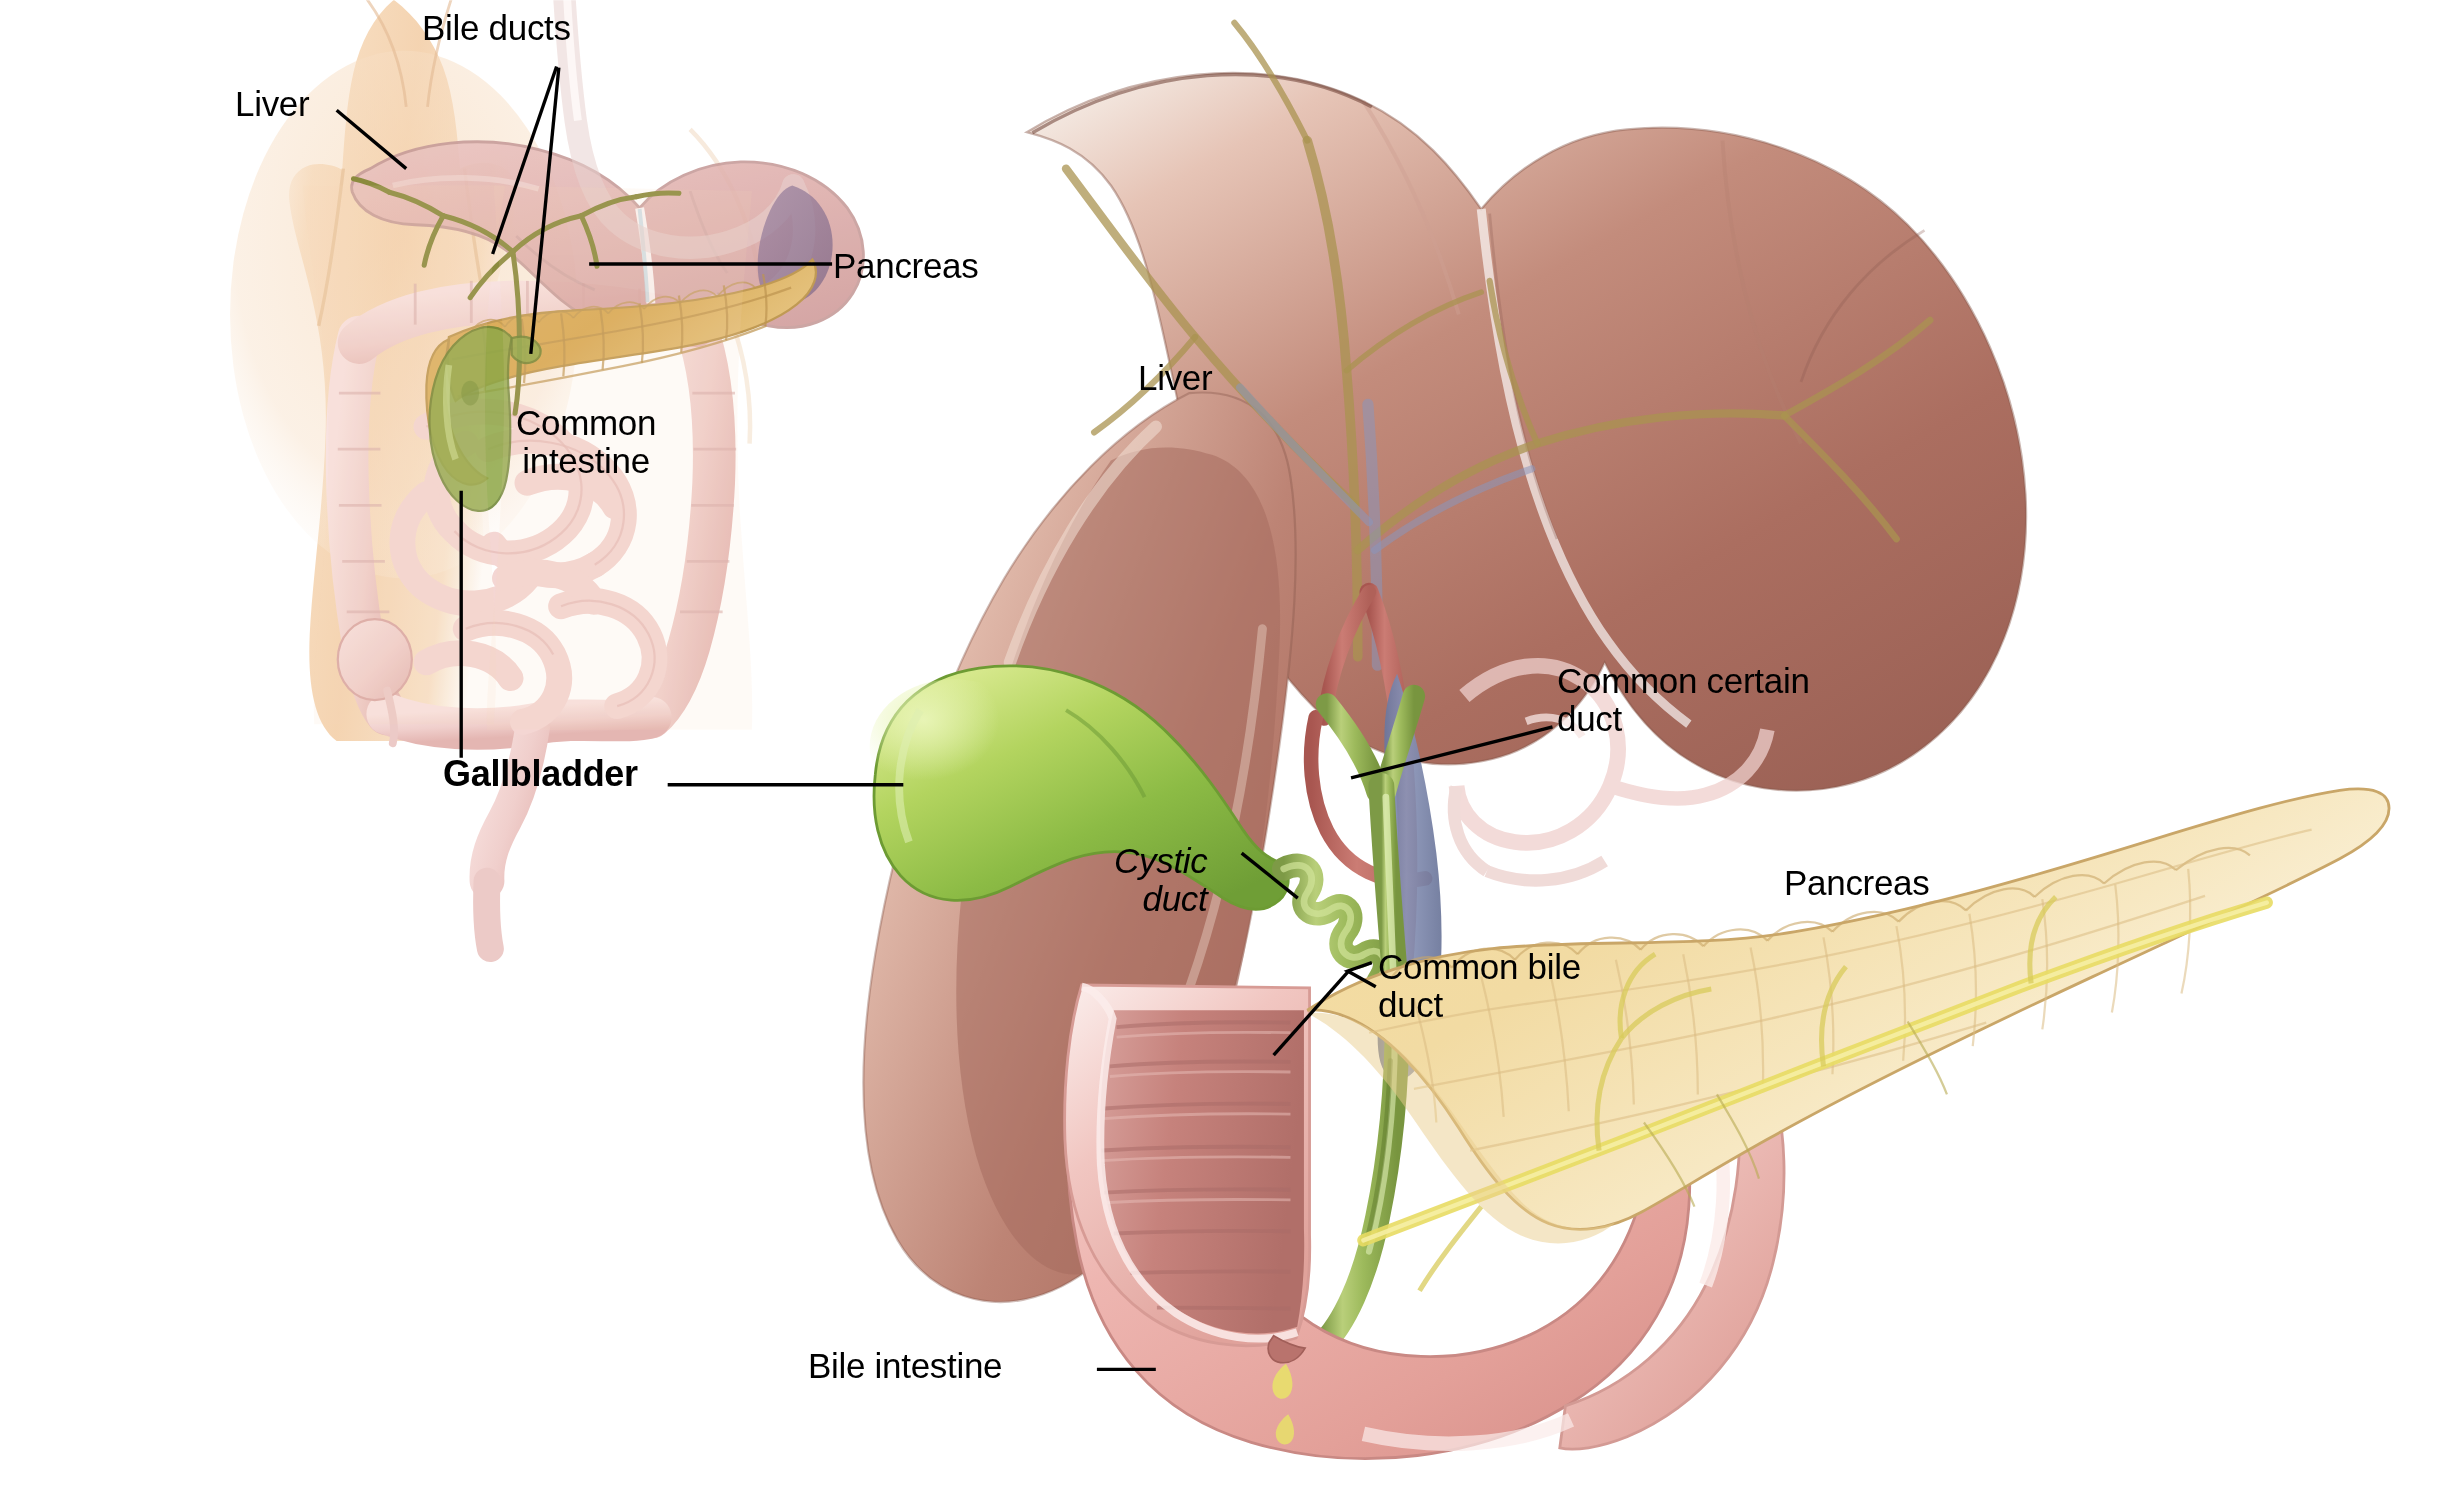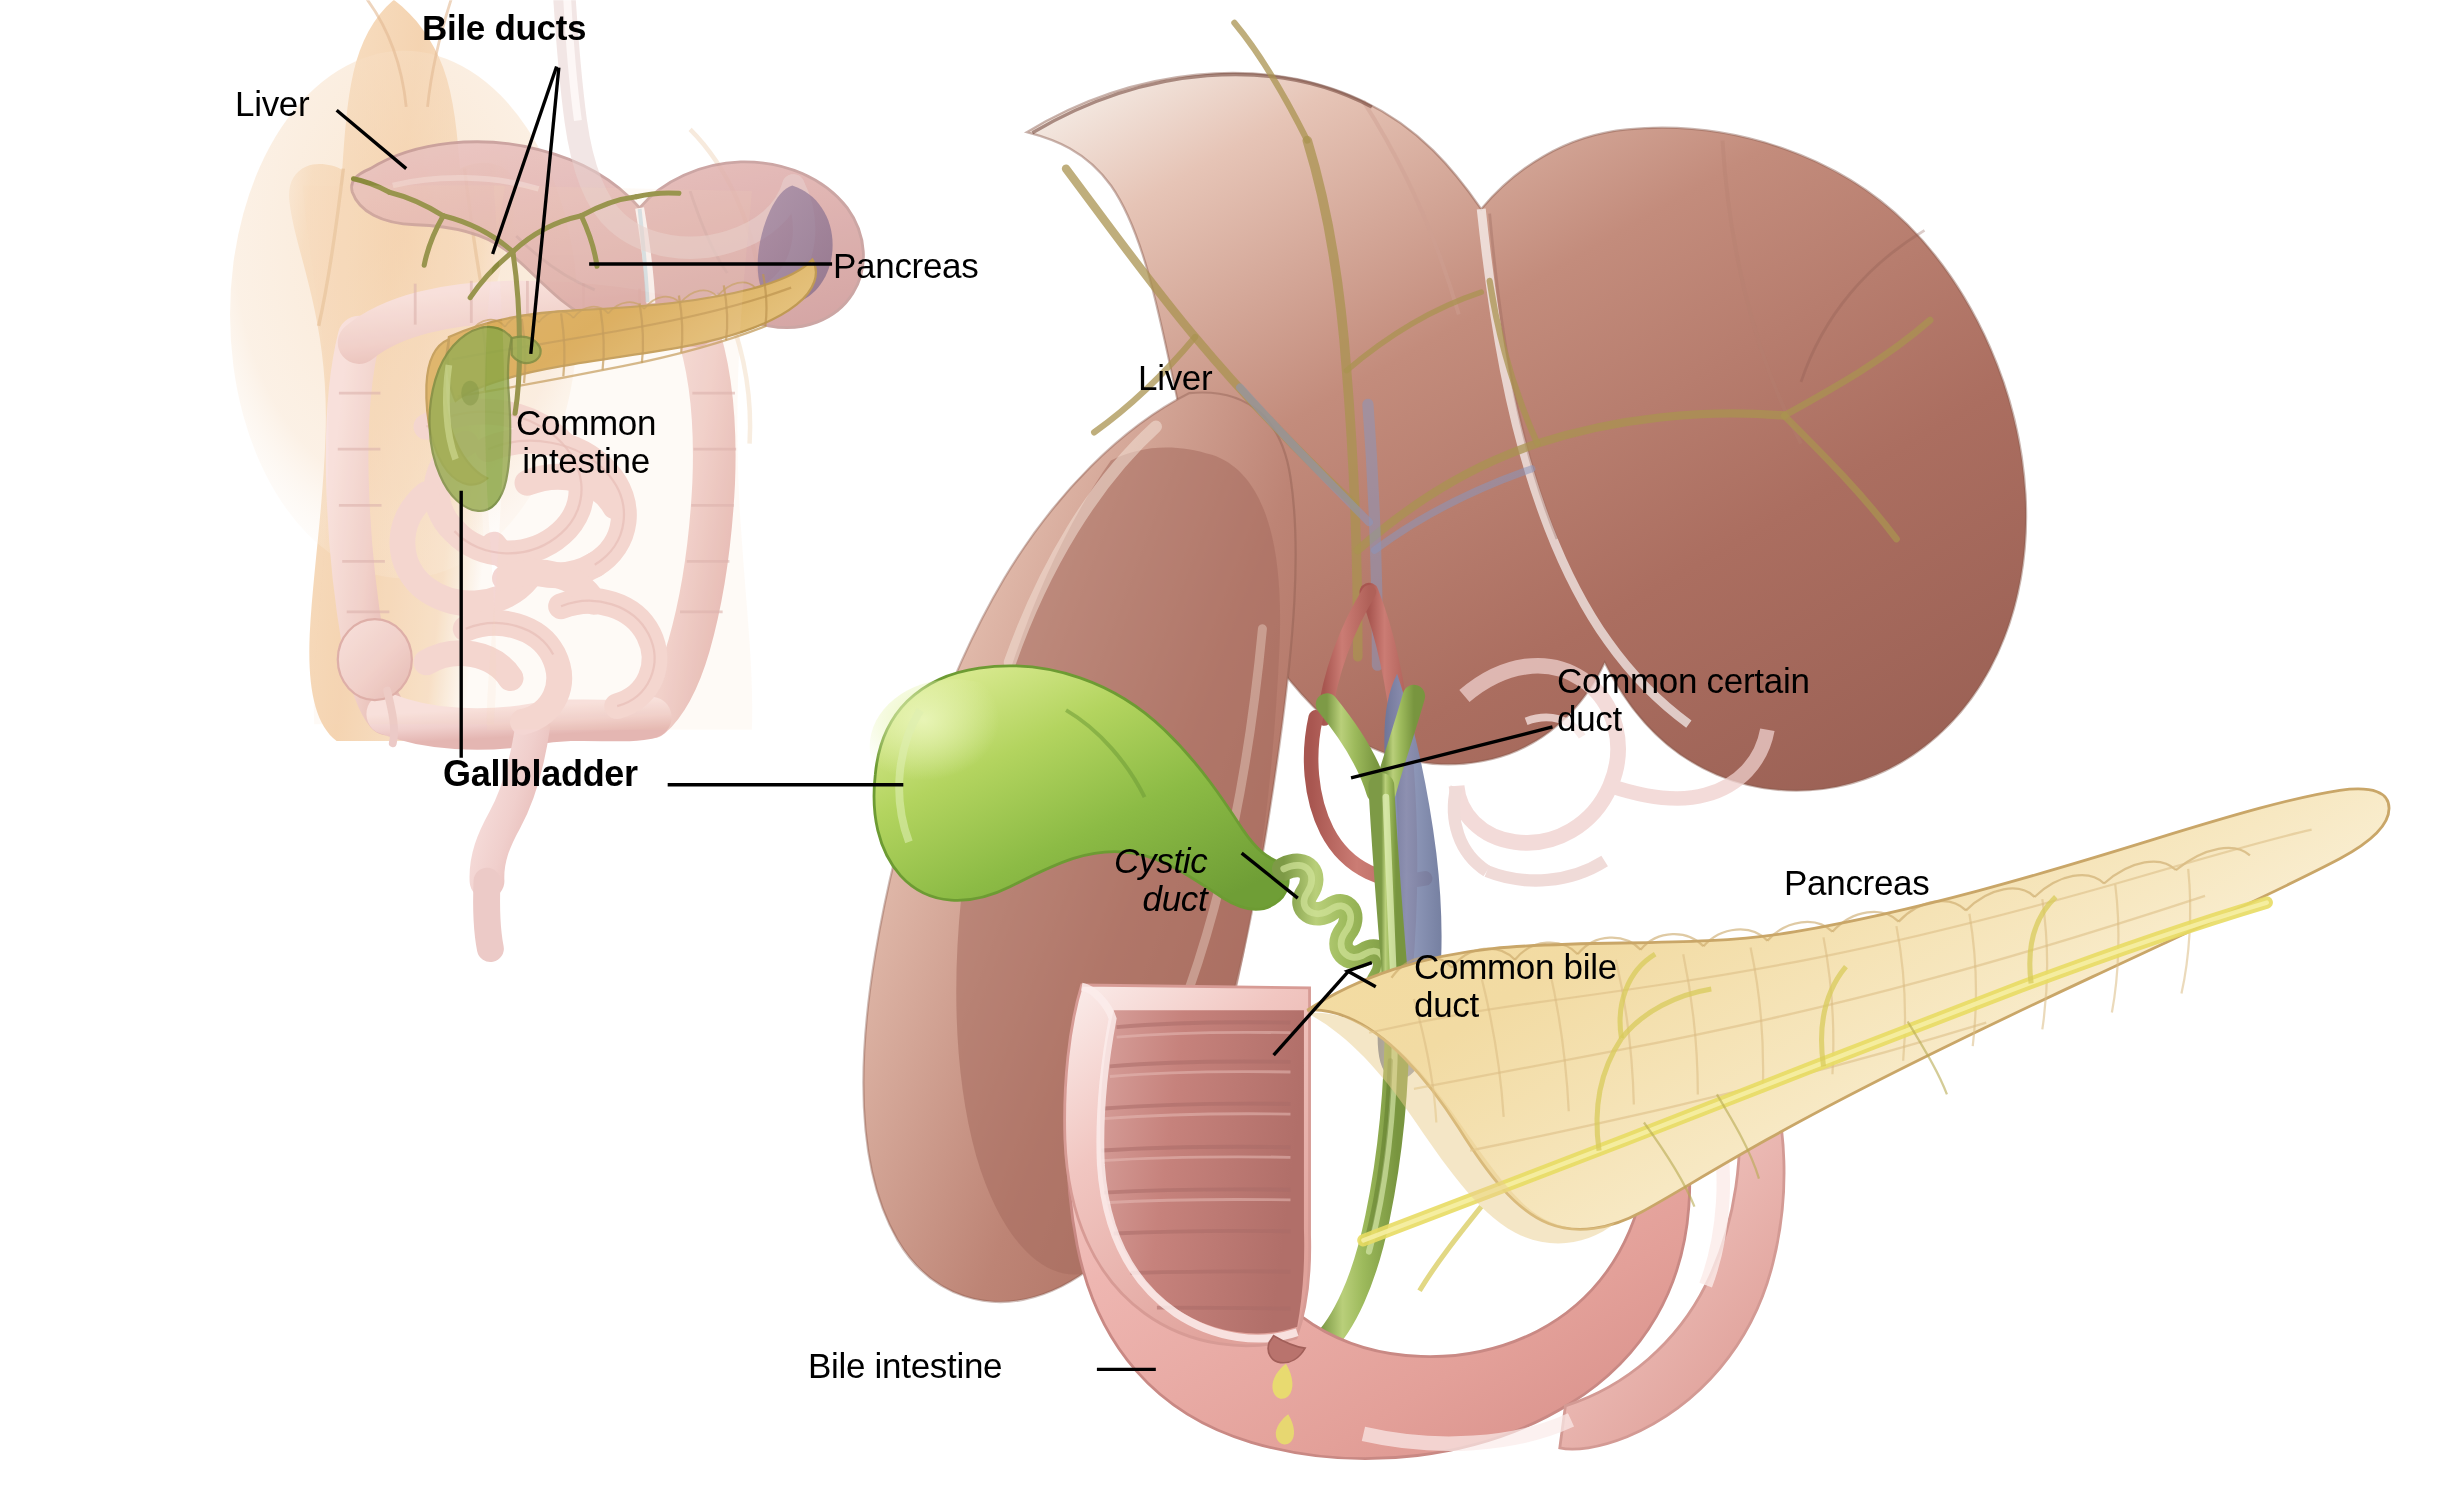--- a/index.html
+++ b/index.html
@@ -18,31 +18,31 @@
     font-family:"Liberation Sans", sans-serif;
     font-weight:400;
     line-height:1.08;
     white-space:pre;
     letter-spacing:-0.3px;
   }
   .lbl.bold{font-weight:700;}
   .lbl.gray{color:#b9b9b9;font-weight:400;letter-spacing:0px;}
 
   
-  #lbl-inset-bileducts{left:422px;top:9px;font-size:35px;font-weight:bold;}
+  #lbl-inset-bileducts{left:422px;top:9px;font-size:35px;}
   #lbl-inset-liver{left:235px;top:85px;font-size:35px;}
   #lbl-inset-pancreas{left:833px;top:247px;font-size:35px;}
   #lbl-inset-smallintestine{left:516px;top:404px;font-size:35px;text-align:center;}
   #lbl-gallbladder{left:443px;top:755px;font-size:36px;}
 
   
   #lbl-main-liver{left:1138px;top:359px;font-size:35px;}
   #lbl-chd{left:1557px;top:662px;font-size:35px;}
   #lbl-cystic{left:1114px;top:842px;font-size:35px;text-align:right;font-style:italic;}
-  #lbl-cbd{left:1378px;top:948px;font-size:35px;margin-left:36px;}
+  #lbl-cbd{left:1378px;top:948px;font-size:35px;}
   #lbl-main-pancreas{left:1784px;top:864px;font-size:35px;}
   #lbl-main-smallintestine{left:808px;top:1347px;font-size:35px;}
   #lbl-copyright{left:1700px;top:1428px;font-size:22.4px;line-height:1.22;}
 </style>
 </head>
 <body>
 
 <div id="stage">
 
   <svg id="art" viewBox="0 0 4388 2674" xmlns="http://www.w3.org/2000/svg">

